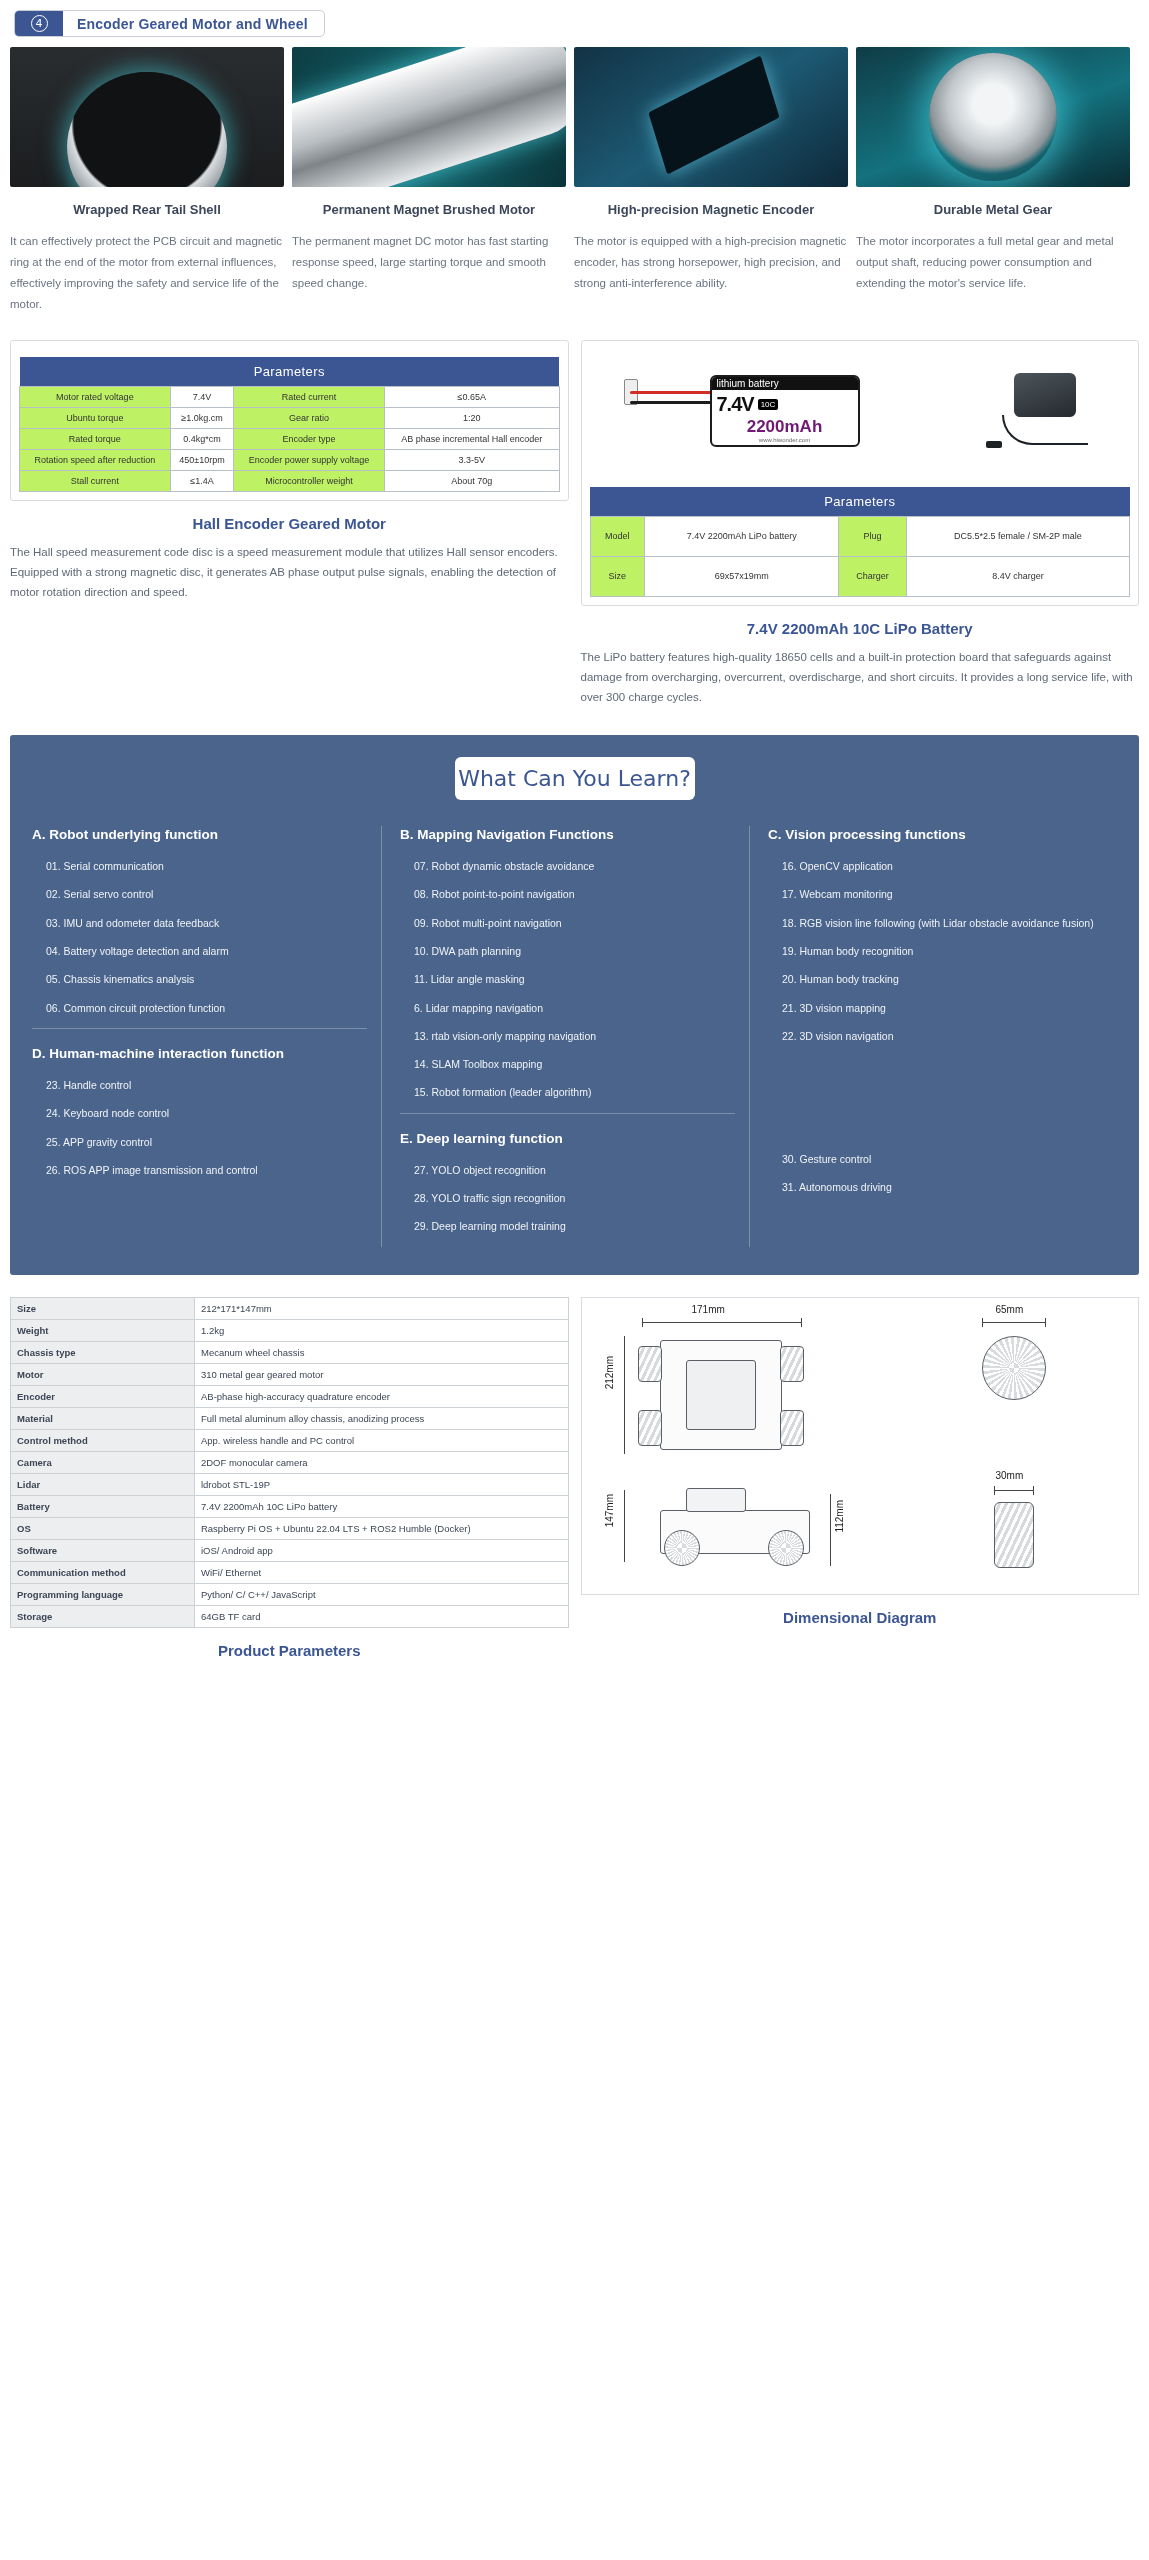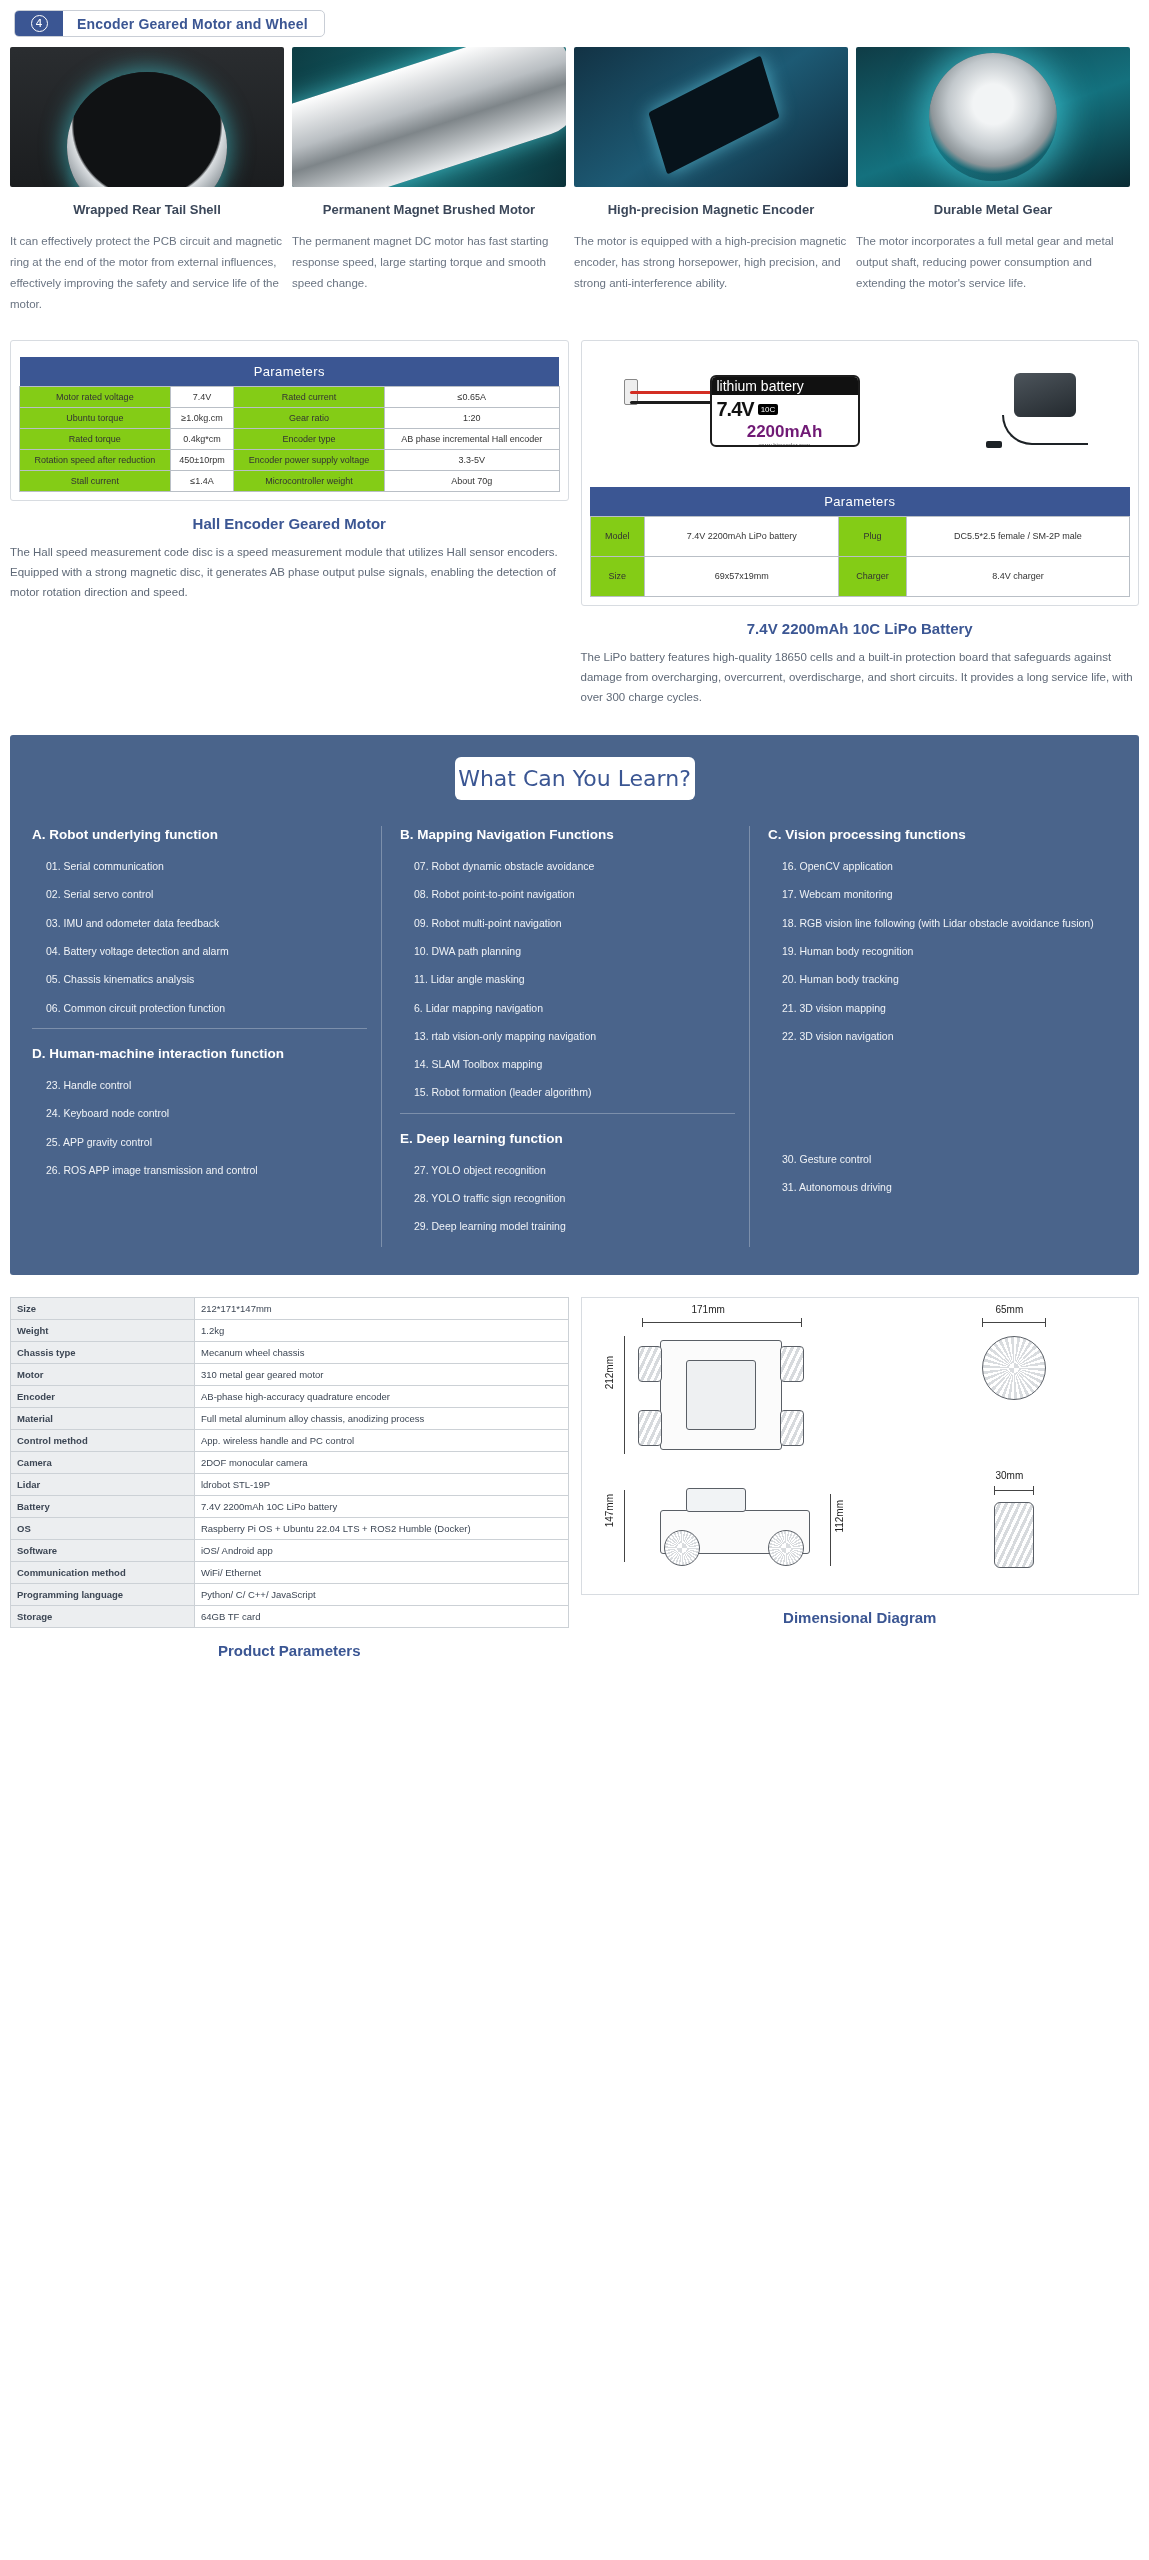--- a/index.html
+++ b/index.html
@@ -82,21 +82,21 @@
   .lbl-shell{ position:absolute; left:96px; top:74px; font-size:9px; color:#3b4350; }
   .lead{ position:absolute; left:62px; top:86px; width:74px; height:1px; background:#6a7da8; }
   .lead2{ position:absolute; left:135px; top:78px; width:1px; height:9px; background:#6a7da8; }
   .cad { position:absolute; border:1px solid #a9afb5; background:#fff; }
   .cad-dim { position:absolute; font-size:6px; color:#555; }
   .unit { position:absolute; right:6px; bottom:2px; font-size:7.5px; color:#333; }
 
   
   .bat-pack{ position:absolute; left:120px; top:26px; width:150px; height:72px; border-radius:6px;
      background:#fff; border:2px solid #1c1c1c; overflow:hidden;}
-  .bat-top{ background:#111; color:#fff; font-size:14px; padding:1px 5px; font-family:"Liberation Sans",sans-serif;}
+  .bat-top{ background:#111; color:#fff; font-size:10px; padding:1px 5px; font-family:"Liberation Sans",sans-serif;}
   .bat-mid{ display:flex; align-items:center; gap:4px; padding:3px 5px;}
   .bat-v{ font-size:20px; font-weight:bold; color:#111; letter-spacing:-1px;}
   .bat-c{ background:#000000; color:#fff; font-size:8px; padding:1px 3px; border-radius:2px;}
   .bat-mah{ text-align:center; font-size:17px; font-weight:bold; color:#701a75; margin-top:-2px;}
   .bat-url{ text-align:center; font-size:6px; color:#666; }
   .bat-wires{ position:absolute; left:40px; top:22px; width:82px; height:60px; }
   .w-red{ position:absolute; left:0; top:20px; width:84px; height:3px; background:#d32e23; border-radius:2px;}
   .w-blk{ position:absolute; left:0; top:30px; width:84px; height:3px; background:#1c1c1c; border-radius:2px;}
   .w-plug{ position:absolute; left:-6px; top:8px; width:14px; height:26px; background:#eee; border:1px solid #888; border-radius:2px;}
   .charger{ position:absolute; right:54px; top:24px; width:62px; height:44px; border-radius:6px;
@@ -105,21 +105,21 @@
      border:2px solid #1d2226; border-top:none; border-right:none; border-radius: 0 0 0 40px;}
   .ch-tip{ position:absolute; right:128px; top:92px; width:16px; height:7px; background:#1d2226; border-radius:2px;}
 
   
   table.ptab { width:100%; border-collapse: collapse; margin-top: 8px; font-size: 9px; }
   table.ptab th {
     background: #3b5693; color:#fff; font-weight: normal; font-size: 13px;
     padding: 7px 0; letter-spacing:.4px;
   }
   table.ptab td { border:1px solid #b9bfc6; padding: 5px 4px; text-align:center; color:#333; }
-  table.ptab td.k { background:#84cc16; }
+  table.ptab td.k { background:#bef264; }
   table.ptab td.v { background:#fff; }
   .card-title { text-align:center; font-size:15px; font-weight:bold; color:#3b5693; margin-top: 14px; }
   .card-desc { margin-top: 10px; font-size:11.5px; line-height:1.75; color:#5f6977; }
 
   
   .learn {
     margin: 28px 10px 0 10px; background:#4a648b; border-radius:3px;
     padding: 22px 22px 28px 22px; color:#fff; position:relative;
   }
   .learn-badge {

